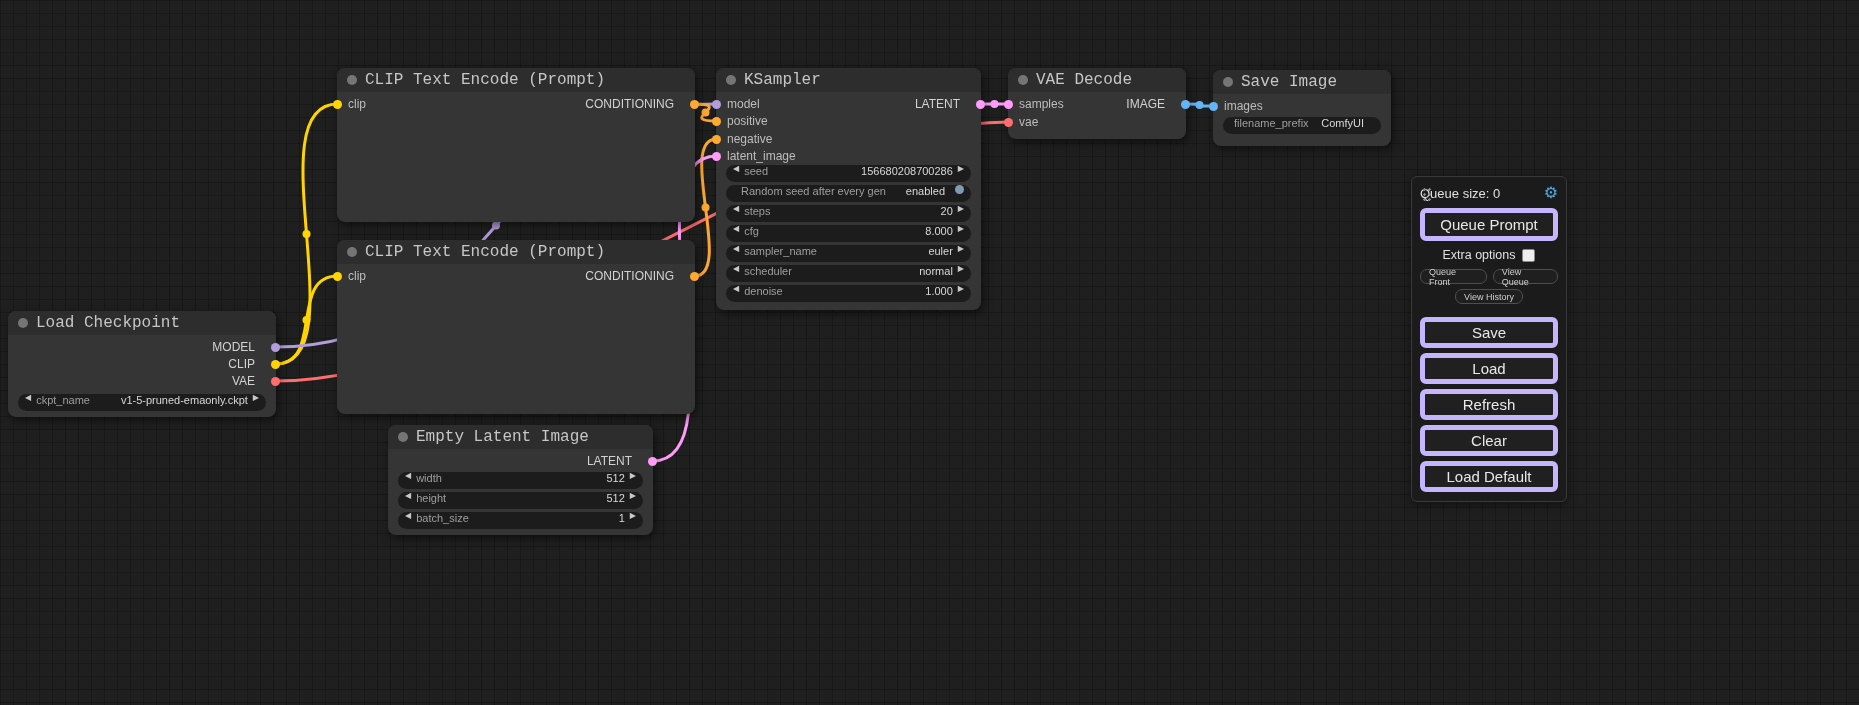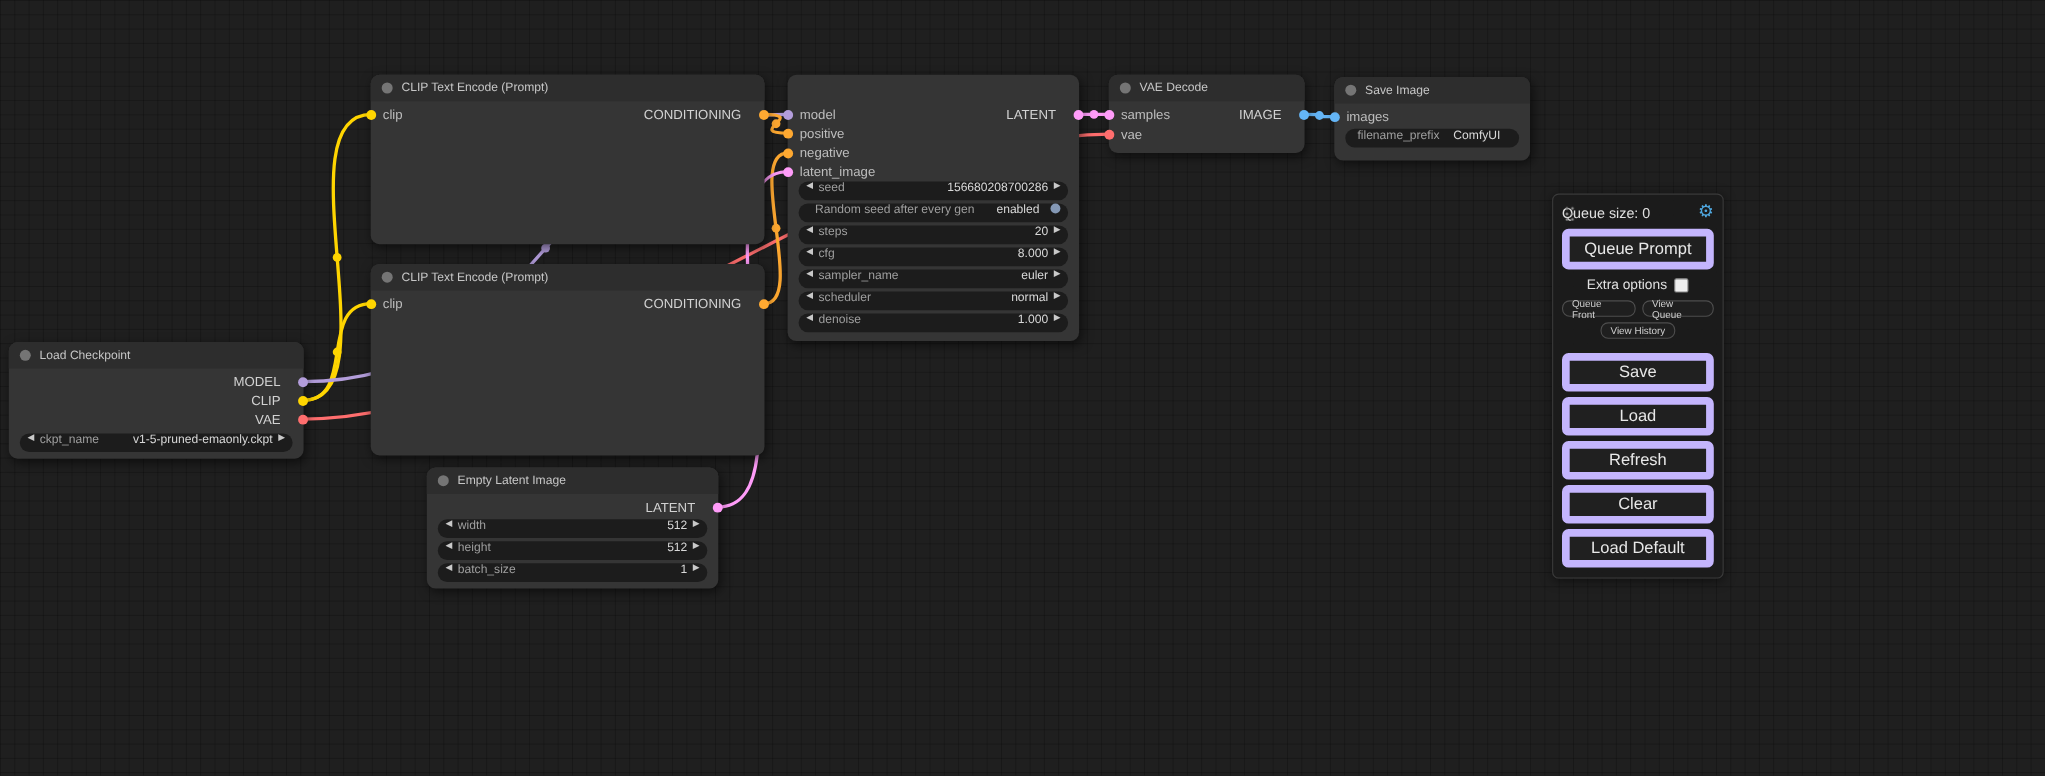--- a/index.html
+++ b/index.html
@@ -19,21 +19,21 @@
     position:absolute;z-index:2;
     background:#353535;border-radius:8px;
     box-shadow:2px 3px 10px rgba(0,0,0,0.55);
   }
   .node-title{
     position:absolute;top:0;left:0;right:0;height:24px;
     background:#2d2d2d;border-radius:8px 8px 0 0;
     display:flex;align-items:center;gap:8px;padding:0 10px;box-sizing:border-box;
   }
   .collapse-dot{width:10px;height:10px;border-radius:50%;background:#757575;flex:0 0 auto;}
-  .title-text{font-size:11px;color:#c6c6c6;white-space:nowrap;}
+  .title-text{font-size:16px;color:#c6c6c6;white-space:nowrap;font-family:Liberation Mono, monospace;}
   .slot{position:absolute;display:flex;align-items:center;gap:6px;height:16px;font-size:12px;}
   .slot.in{left:-4px;color:#bdbdbd;}
   .slot.out{right:-4px;color:#d2d2d2;gap:16px;}
   .sdot{width:9px;height:9px;border-radius:50%;flex:0 0 auto;}
   .widget{
     position:absolute;left:10px;right:10px;height:17px;
     background:#1c1c1c;border-radius:9px;
     display:flex;gap:5px;padding:0 7px;box-sizing:border-box;
     font-size:11px;color:#aaa;
   }
@@ -58,21 +58,21 @@
   }
   .menu-header{position:relative;height:20px;display:flex;align-items:center;justify-content:flex-start;}
   .queue-size{font-size:13px;color:#e0e0e0;}
   .drag-handle{
     position:absolute;left:2px;top:4px;width:10px;height:14px;
     background-image:radial-gradient(#8a8a8a 1px, transparent 1.5px);
     background-size:5px 5px;cursor:grab;
   }
   .gear{position:absolute;right:0;top:0;font-size:16px;color:#4fa8e0;line-height:20px;cursor:pointer;}
   .btn{
-    height:21px;border:7px solid #c4b5fd;border-radius:6px;
+    height:21px;border:5px solid #c4b5fd;border-radius:6px;
     background:#202020;color:#e8e8e8;font-size:15px;
     font-family:"Liberation Sans",sans-serif;
     display:flex;align-items:center;justify-content:center;cursor:pointer;
   }
   .btn.primary{height:23px;}
   .extra-row{display:flex;align-items:center;justify-content:center;gap:7px;height:18px;}
   .extra-label{font-size:12.5px;color:#e0e0e0;}
   .checkbox{width:11px;height:11px;background:#efefef;border:1px solid #888;border-radius:2px;cursor:pointer;}
   .small-row{display:flex;justify-content:center;gap:6px;}
   .btn-small{
@@ -184,20 +184,24 @@
   </div>
   <div class="widget" style="top:87px">
     <span class="warr">◀</span>
     <span class="wname">batch_size</span>
     <span class="wval">1</span>
     <span class="warr">▶</span>
   </div>
 </div>
 
 <div class="node" style="left:716px;top:68px;width:265px;height:242px">
+  <div class="node-title">
+    <span class="collapse-dot"></span>
+    <span class="title-text">KSampler</span>
+  </div>
   <div class="slot in" style="top:28px">
     <span class="sdot" style="background: rgb(179, 157, 219);"></span>
     <span>model</span>
   </div>
   <div class="slot out" style="top:28px">
     <span>LATENT</span>
     <span class="sdot" style="background: rgb(255, 156, 249);"></span>
   </div>
   <div class="slot in" style="top:45px">
     <span class="sdot" style="background: rgb(255, 169, 49);"></span>

